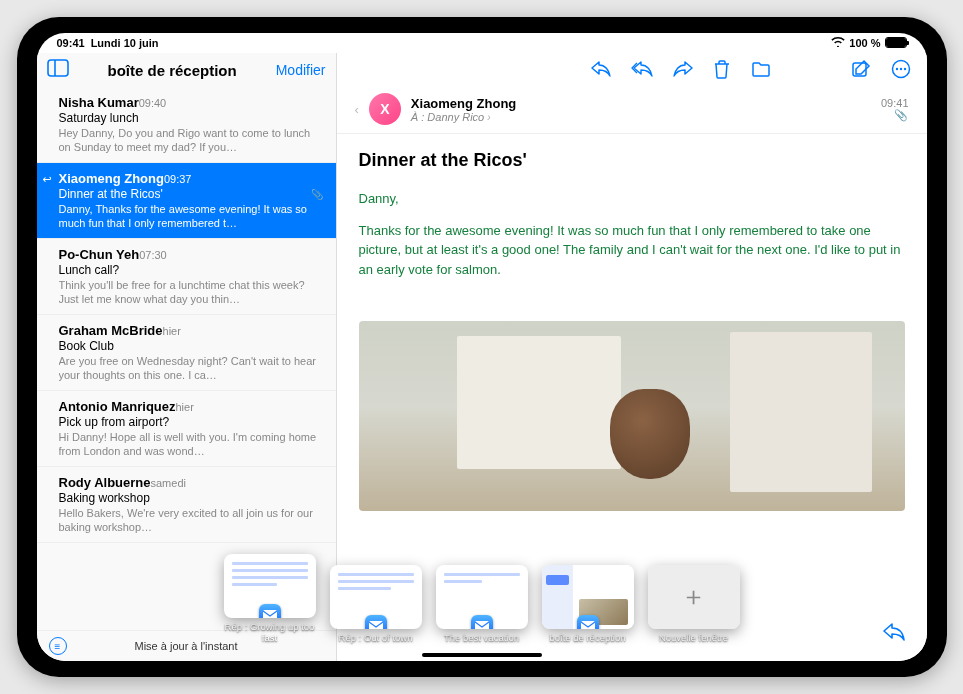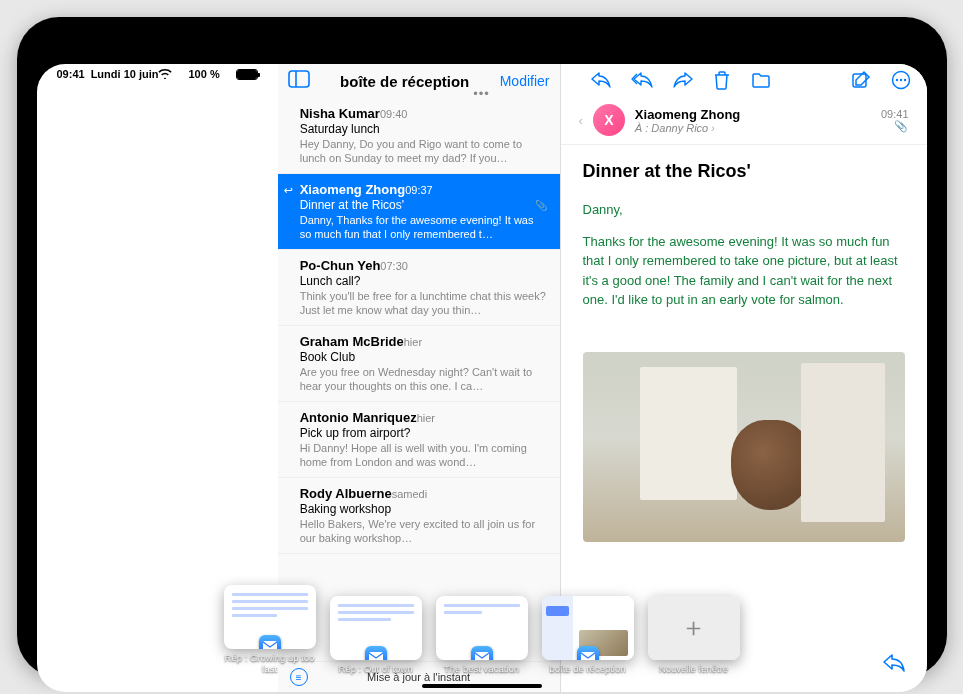--- a/index.html
+++ b/index.html
@@ -1,22 +1,22 @@
 <!DOCTYPE html>
 <html><head>
 <meta charset="utf-8">
 <style>
 * { margin: 0; padding: 0; box-sizing: border-box; font-family: -apple-system, "Helvetica Neue", Arial, sans-serif; }
 body { background: #e8e8e8; display: flex; justify-content: center; align-items: center; height: 694px; width: 963px; }
 .device-frame { width: 930px; height: 660px; background: #000; border-radius: 42px; padding: 16px 20px; box-shadow: 0 4px 20px rgba(0,0,0,0.3); position: relative; }
-.screen { width: 100%; height: 100%; background: #fff; border-radius: 28px; overflow: hidden; display: flex; flex-direction: row; position: relative; margin-top: 31px; }
+.screen { width: 100%; height: 100%; background: #fff; border-radius: 28px; overflow: hidden; display: flex; flex-direction: column; position: relative; }
 
 .status-bar { height: 20px; display: flex; justify-content: space-between; align-items: center; padding: 2px 20px; font-size: 11px; font-weight: 600; color: #000; }
 .status-left { display: flex; gap: 6px; }
-.status-right { display: flex; gap: 16px; align-items: center; }
+.status-right { display: flex; gap: 4px; }
 .battery-icon { width: 22px; height: 11px; border: 1px solid #000; border-radius: 3px; position: relative; }
 .battery-icon::after { content: ""; position: absolute; right: -3px; top: 3px; width: 2px; height: 4px; background: #000; border-radius: 0 1px 1px 0; }
 .battery-fill { width: 100%; height: 100%; background: #000; border-radius: 2px; }
 .wifi-icon { width: 14px; height: 10px; }
 
 .ellipsis-grab { position: absolute; top: 22px; left: 50%; transform: translateX(-50%); color: #888; font-size: 13px; letter-spacing: 1px; }
 
 .main-area { flex: 1; display: flex; overflow: hidden; }
 
 

